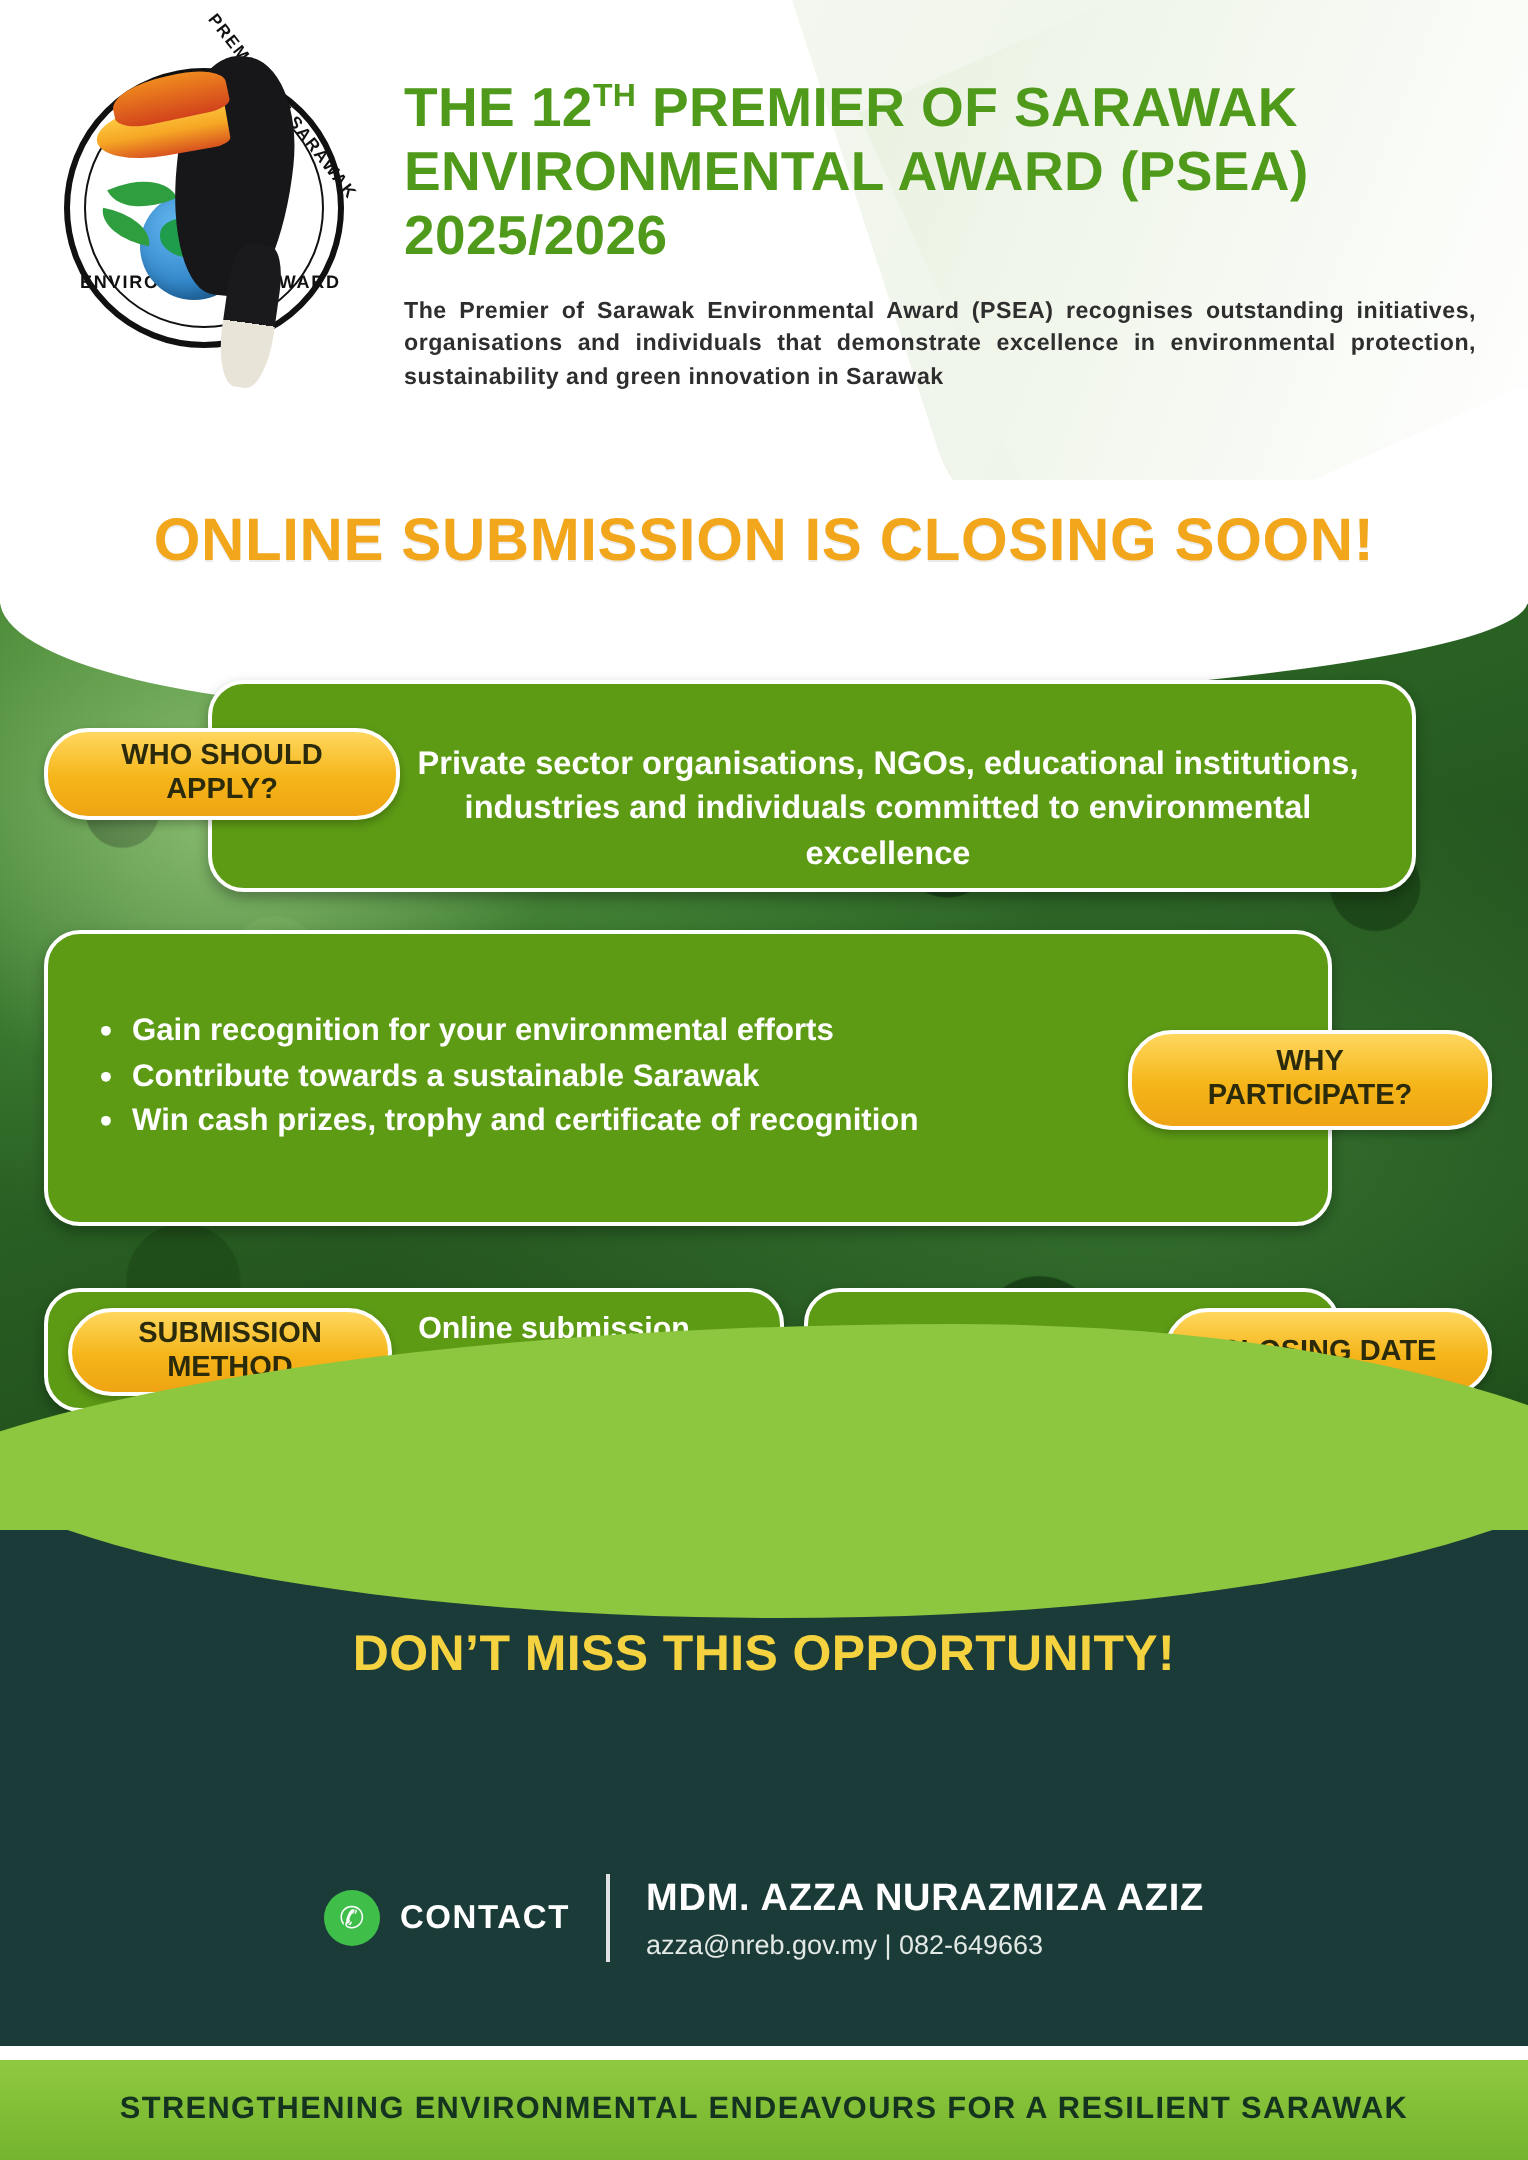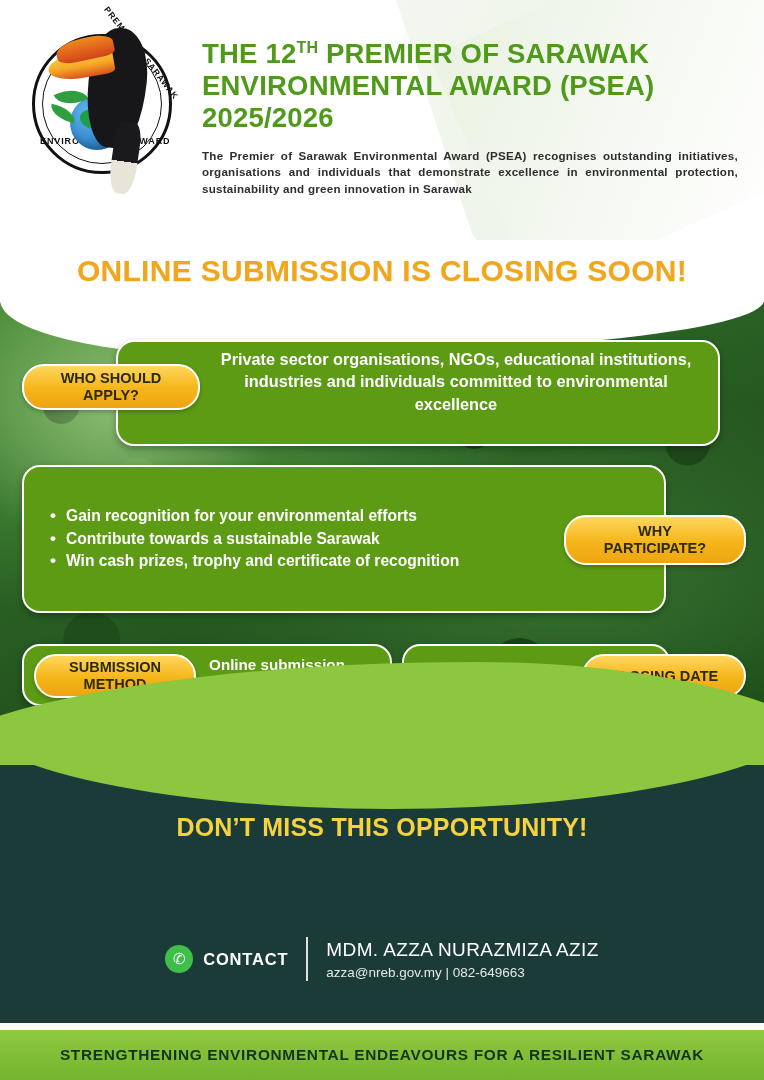--- a/index.html
+++ b/index.html
@@ -225,23 +225,23 @@
   .green-card {
     background: #5d9b15;
     border: 2px solid #ffffff;
     border-radius: 18px;
     color: #ffffff;
     box-shadow: 0 3px 7px rgba(0,0,0,.3);
   }
 
   
   .who-card {
-    position: absolute; left: 116px; top: 38px;
+    position: absolute; left: 104px; top: 38px;
     width: 604px; height: 106px;
-    display: flex; align-items: flex-start; justify-content: center;
+    display: flex; align-items: flex-end; justify-content: center;
     padding: 6px 20px 6px 96px;
   }
   .who-card-text {
     font-size: 16.3px; font-weight: bold; line-height: 1.38;
     text-align: center;
   }
   .who-pill {
     position: absolute; left: 22px; top: 62px;
     width: 178px; height: 46px;
   }
@@ -333,21 +333,21 @@
     margin-right: 10px;
   }
   .contact-label {
     color: #ffffff; font-size: 16.5px; font-weight: bold; letter-spacing: .8px;
   }
   .contact-div {
     width: 2px; height: 44px; background: #ffffff; opacity: .85;
     margin: 0 18px;
   }
   .contact-name {
-    color: #ffffff; font-size: 19px; font-weight: normal; letter-spacing: .4px;
+    color: #ffffff; font-size: 19px; font-weight: bold; letter-spacing: .4px;
   }
   .contact-sub {
     color: #e3e9e5; font-size: 13.5px; margin-top: 4px;
   }
 
   
   .bottom-bar {
     position: absolute;
     top: 1030px; left: 0; width: 764px; height: 50px;
     background: linear-gradient(180deg,#8fc93f 0%, #74b42e 100%);

